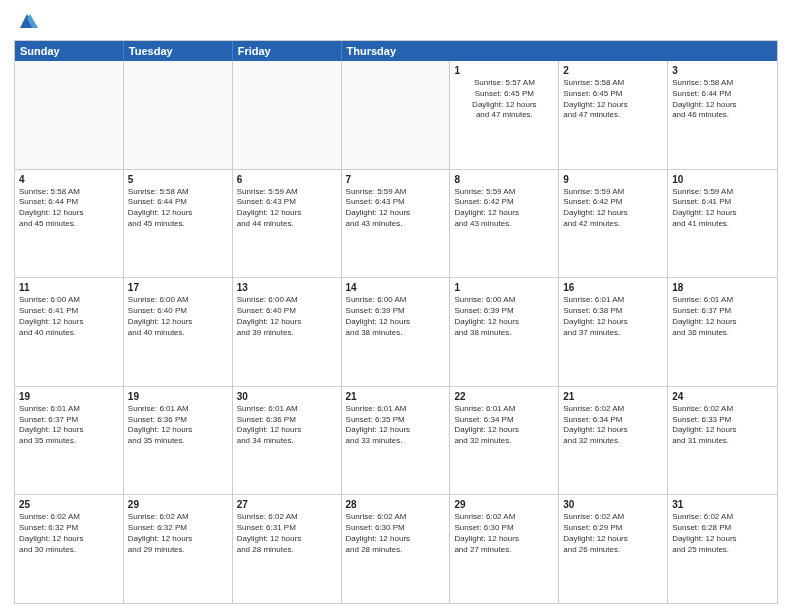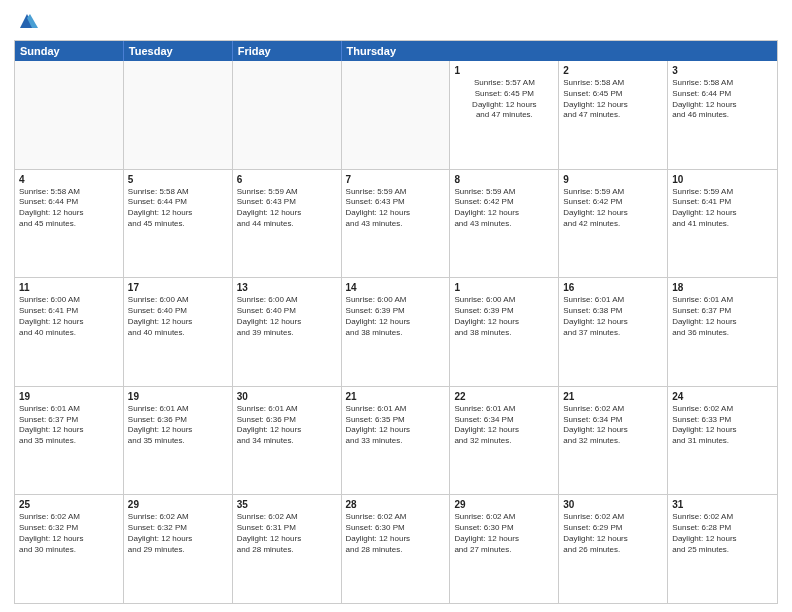--- a/index.html
+++ b/index.html
@@ -336,21 +336,21 @@
 and 30 minutes.</div>
           </div>
           <div class="cal-cell">
             <span class="day-num">29</span>
             <div class="cell-info" style="white-space: pre-line;">Sunrise: 6:02 AM
 Sunset: 6:32 PM
 Daylight: 12 hours
 and 29 minutes.</div>
           </div>
           <div class="cal-cell">
-            <span class="day-num">35</span>
+            <span class="day-num">27</span>
             <div class="cell-info" style="white-space: pre-line;">Sunrise: 6:02 AM
 Sunset: 6:31 PM
 Daylight: 12 hours
 and 28 minutes.</div>
           </div>
           <div class="cal-cell">
             <span class="day-num">28</span>
             <div class="cell-info" style="white-space: pre-line;">Sunrise: 6:02 AM
 Sunset: 6:30 PM
 Daylight: 12 hours

